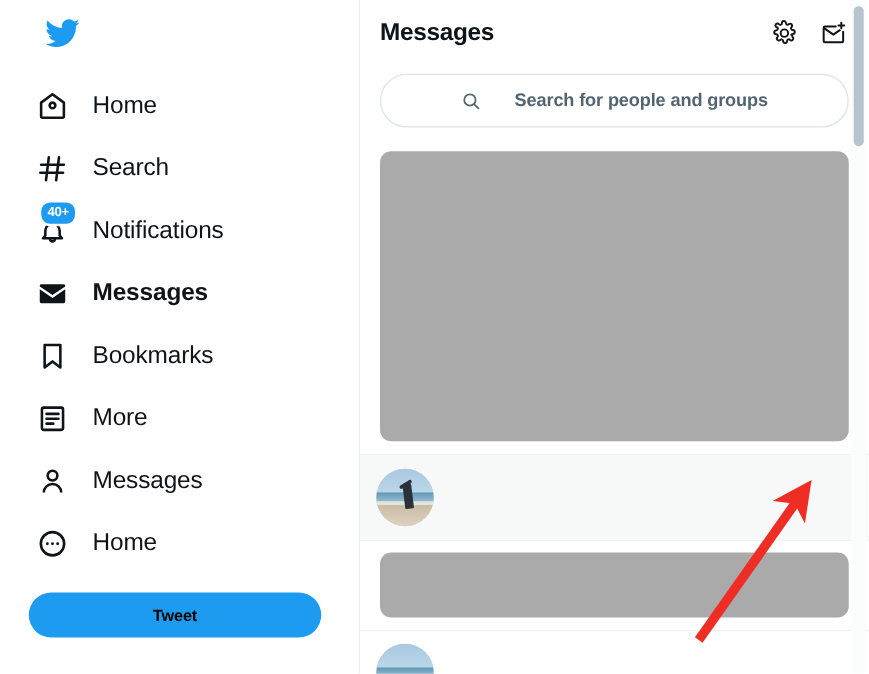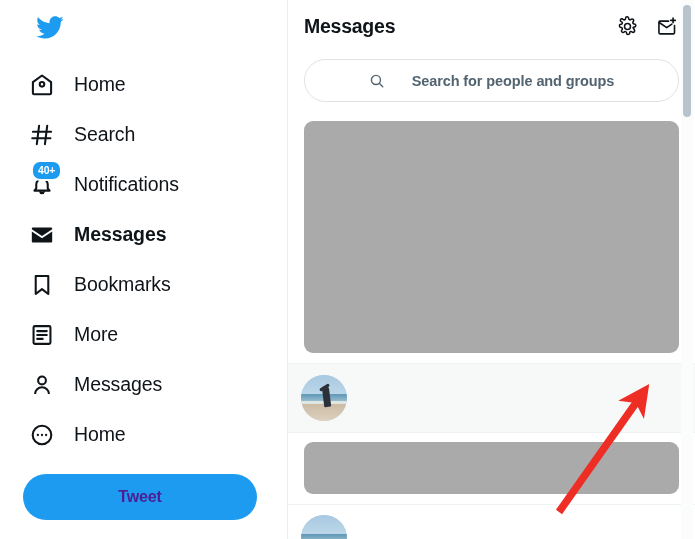--- a/index.html
+++ b/index.html
@@ -81,26 +81,26 @@
     padding: 3px 5px 3.5px 5px;
     border-radius: 9px;
     border: 2px solid #ffffff;
     letter-spacing: -0.2px;
   }
 
   .tweet-btn {
     margin-top: 14px;
     margin-left: 1px;
     width: 234px;
-    height: 46px;
+    height: 36px;
     border: none;
     border-radius: 26px;
     background: #1d9bf0;
-    color: #4c1d95;
-    font-size: 16px;
+    color: #000000;
+    font-size: 13px;
     font-weight: 700;
     font-family: inherit;
     cursor: pointer;
     letter-spacing: -0.1px;
   }
 
   
   .main {
     position: relative;
     width: 407px;

